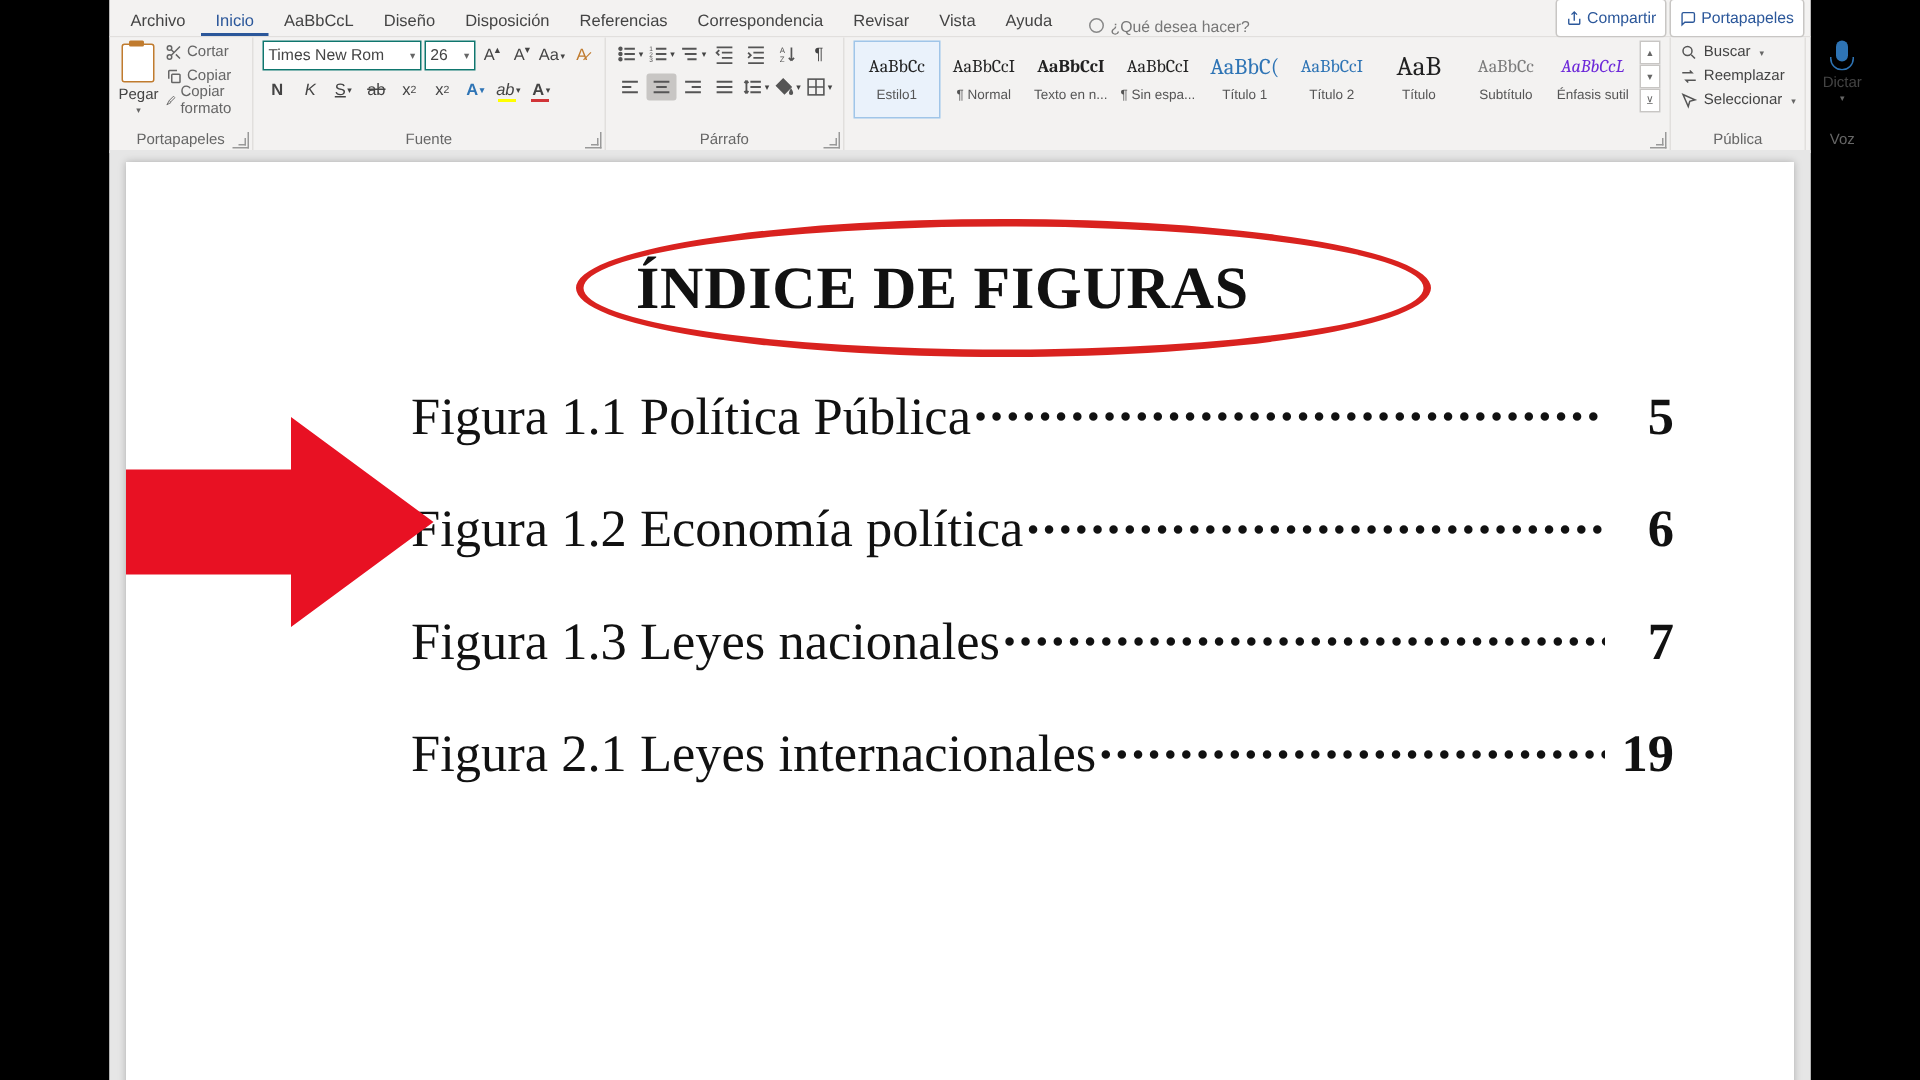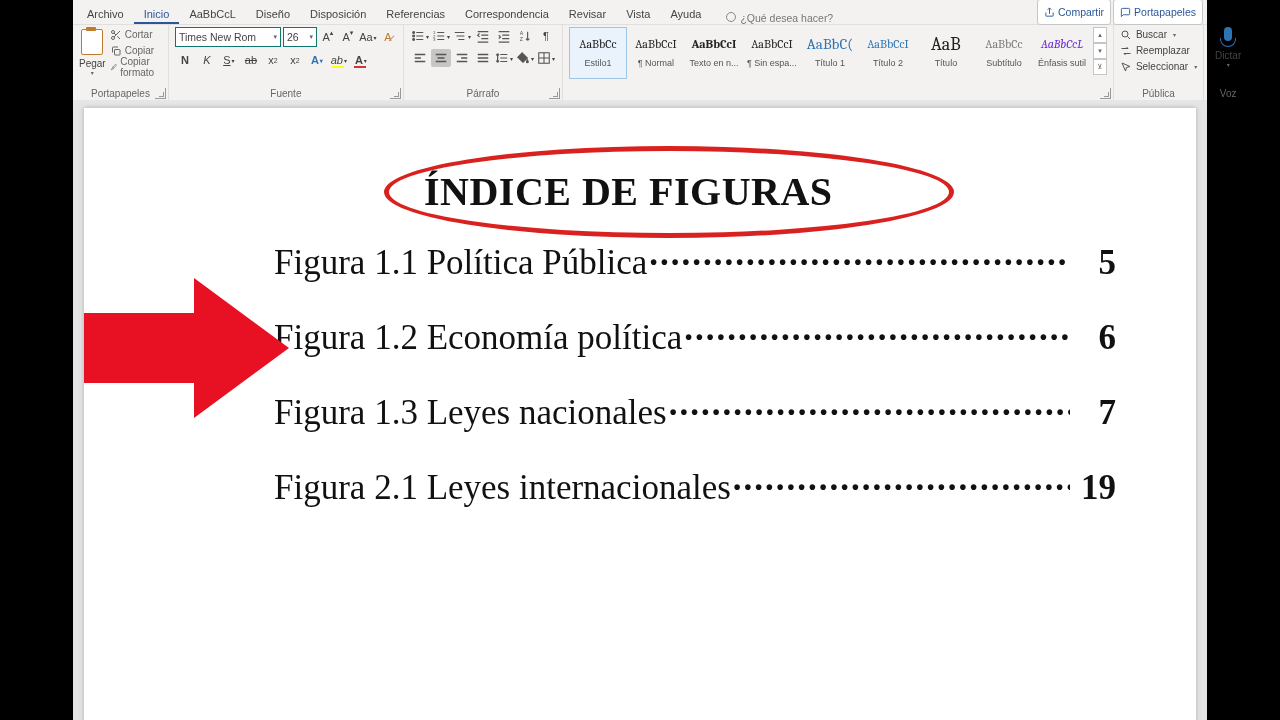--- a/index.html
+++ b/index.html
@@ -77,21 +77,21 @@
   .dictar .mic::before{content:"";position:absolute;width:8px;height:14px;background:#2e74b5;border-radius:4px;left:4px;}
   .dictar .mic::after{content:"";position:absolute;width:14px;height:8px;border:1.5px solid #2e74b5;border-top:none;border-radius:0 0 8px 8px;bottom:2px;left:0;}
   .dictar .lbl{font-size:10px;margin-top:1px;}
   .dictar .dd{font-size:6px;color:#666;}
   
   .docwrap{position:absolute;left:0;right:0;top:100px;bottom:0;background:#e6e6e6;display:flex;justify-content:center;overflow:hidden;}
   .page{background:#fff;width:1112px;min-height:900px;margin-top:8px;box-shadow:0 0 5px rgba(0,0,0,.25);position:relative;padding:60px 80px 40px 190px;box-sizing:border-box;font-family:"Times New Roman",serif;color:#111;}
   .ellipse{position:absolute;border:5px solid #d9221f;border-radius:50%;}
   .arrow{position:absolute;}
   .arrow svg{display:block;}
-  .doctitle{font-weight:700;font-size:40px;letter-spacing:0.5px;text-align:left;margin-bottom:17px;white-space:nowrap;}
+  .doctitle{font-weight:700;font-size:40px;letter-spacing:0.5px;text-align:left;margin-bottom:32px;white-space:nowrap;}
   .tocrow{display:flex;align-items:baseline;font-size:35px;margin-bottom:24px;white-space:nowrap;}
   .tocrow .txt{}
   .tocrow .dots{flex:1;overflow:hidden;position:relative;height:1.2em;margin:0 2px;}
   .tocrow .dots::after{content:"..........................................................................................................................";position:absolute;left:0;bottom:0;letter-spacing:2px;font-weight:700;}
   .tocrow .pg{font-weight:700;width:44px;text-align:right;}
 </style>
 </head>
 <body>
 
 <div class="app">

